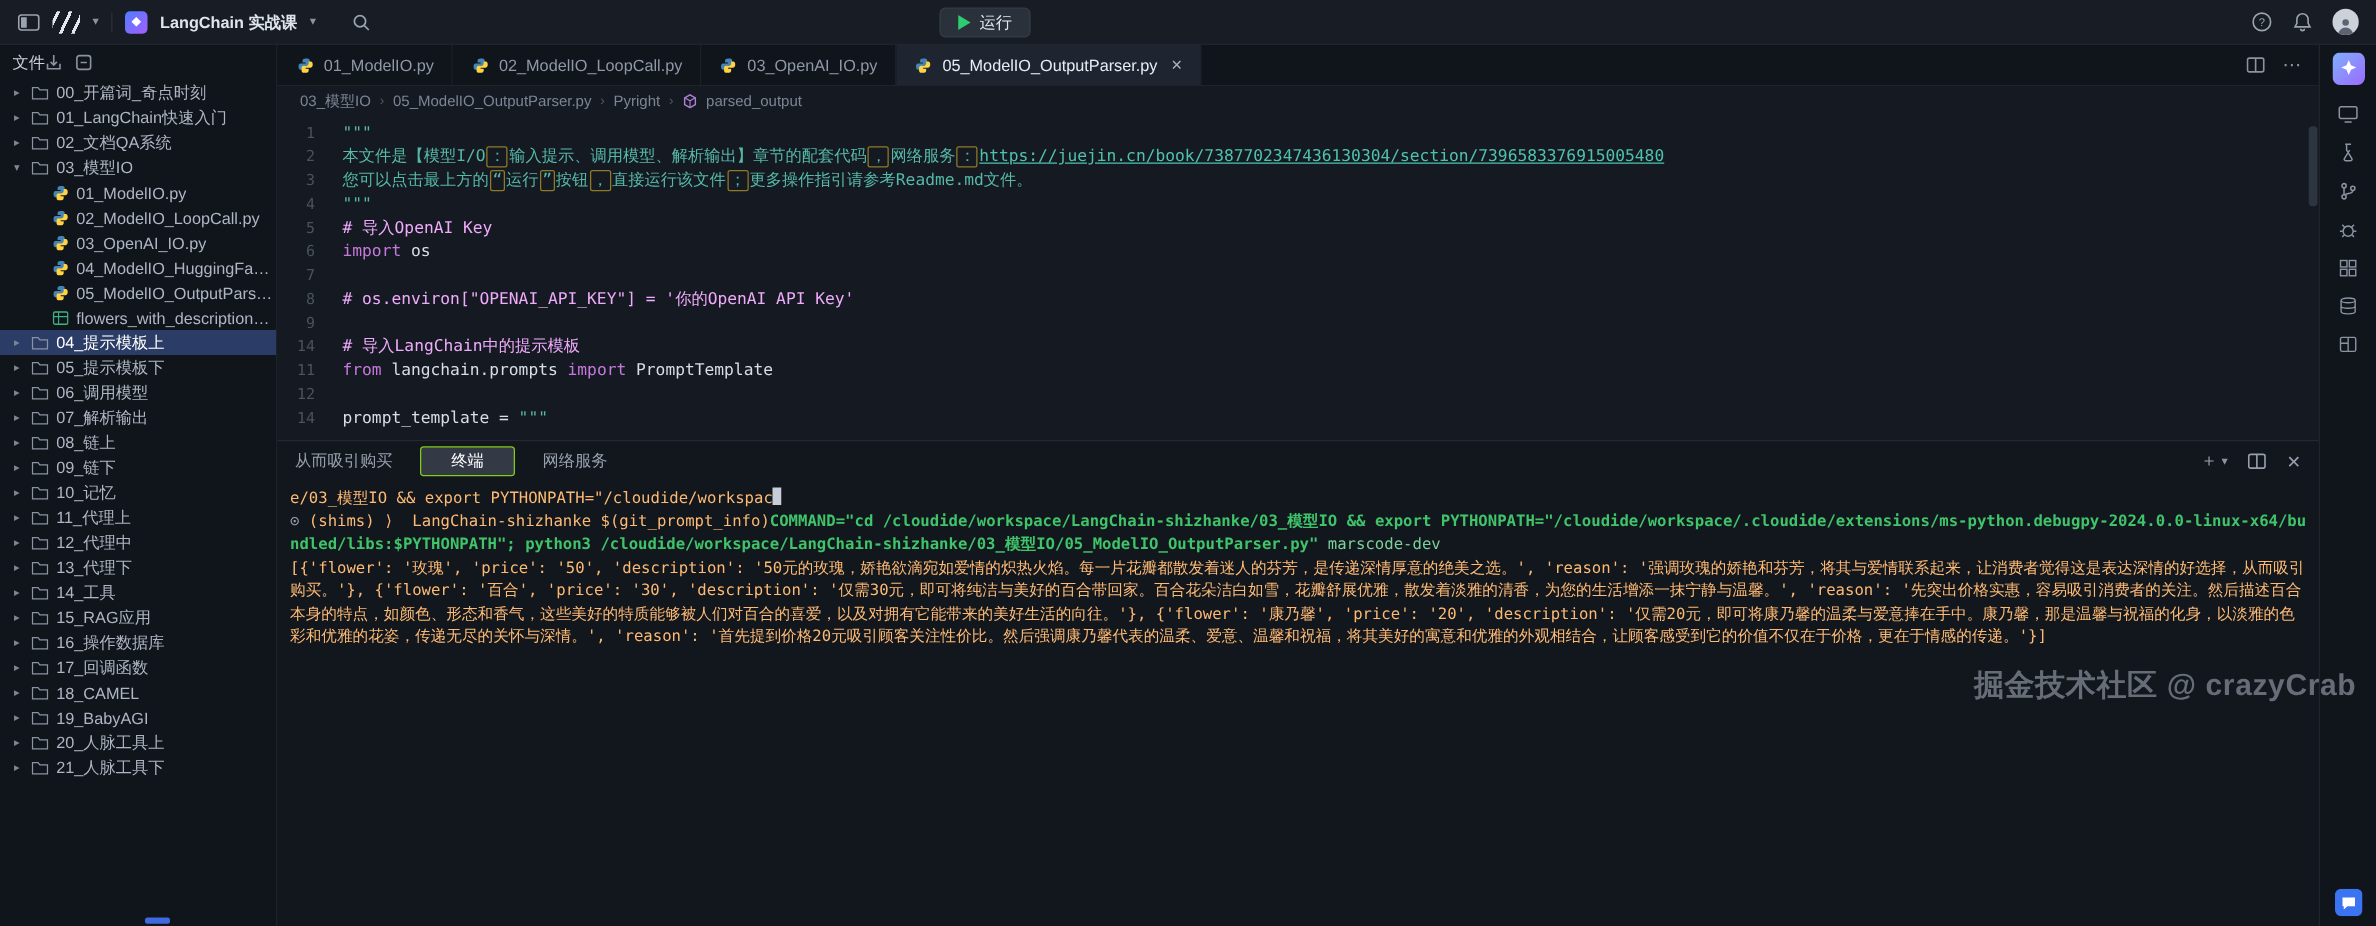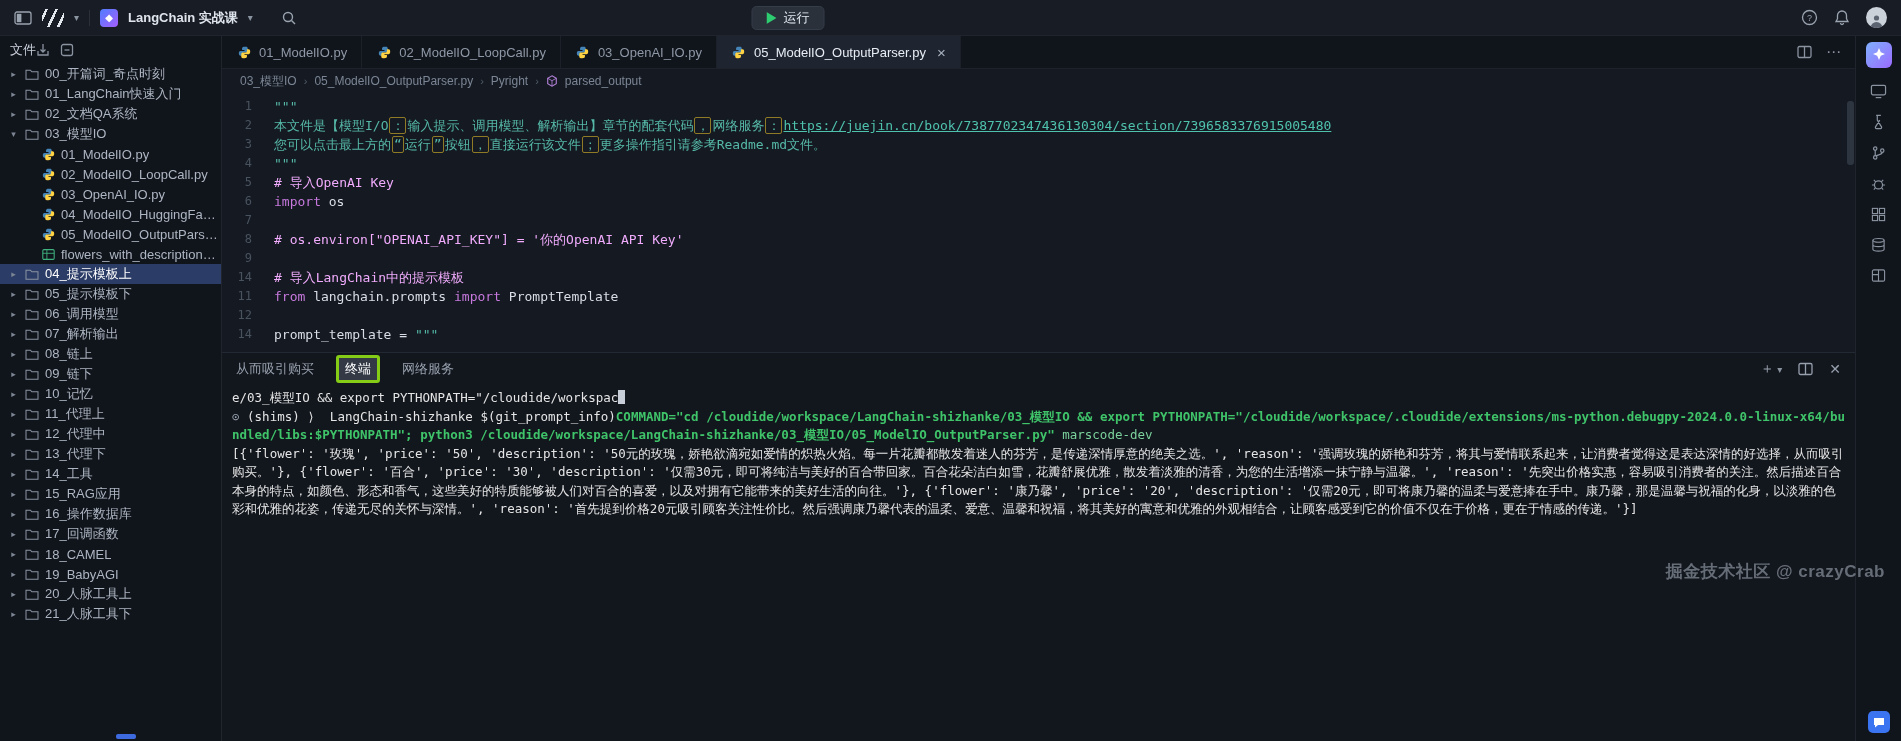--- a/index.html
+++ b/index.html
@@ -66,34 +66,34 @@
   .seg-comment{color:#f0abfc}
   .seg-kw{color:#c678dd}
   .seg-plain{color:#d8dde6}
   .vscroll{position:absolute;top:8px;right:1px;width:7px;height:64px;background:#2d3540;border-radius:3px}
 
   
   .panel{flex:1;border-top:1px solid #232933;display:flex;flex-direction:column;background:#12161d;min-height:0}
   .panel-head{height:32px;flex:none;display:flex;align-items:center;justify-content:space-between;padding:0 14px}
   .ptabs{display:flex;align-items:center;gap:22px;font-size:13px;color:#97a0ad}
   .ptab{cursor:pointer}
-  .ptab.active{background:#333a46;border:3px solid #84cc16;color:#fff;padding:2px 6px;border-radius:3px}
+  .ptab.active{background:#333a46;border:1px solid #84cc16;color:#fff;padding:2px 24px;border-radius:3px}
   .pactions{display:flex;gap:16px;align-items:center;color:#97a0ad}
   .pa{display:flex;align-items:center;cursor:pointer;font-size:14px}
   .terminal{flex:1;overflow:hidden;padding:4px 10px;font-family:"DejaVu Sans Mono","Liberation Mono",monospace;
             font-size:12.5px;line-height:18.5px;color:#ccd3dc}
   .term-line{white-space:pre-wrap;word-break:break-all}
-  .tseg-plain{color:#e5e5e5}
+  .tseg-plain{color:#fdba74}
   .tseg-dim{color:#98a1ad}
   .tseg-green{color:#3fc46a;font-weight:700}
   .tseg-green2{color:#7bd29c}
   .cursor-block{display:inline-block;width:7px;height:14px;background:#c7ced8;vertical-align:-2px}
   .cursor-hollow{display:inline-block;width:7px;height:13px;border:1px solid #c7ced8;vertical-align:-2px}
 
-  .watermark{position:absolute;top:560px;right:16px;font-size:17px;font-weight:700;color:#666d77;letter-spacing:.5px;z-index:6}
+  .watermark{position:absolute;top:532px;right:16px;font-size:24px;font-weight:700;color:#666d77;letter-spacing:.5px;z-index:6}
 </style>
 </head>
 <body>
 
 <div class="app">
 
   <header class="topbar">
     <div class="tb-left">
       <span class="icon-btn">
         <svg width="18" height="16" viewBox="0 0 18 16">

